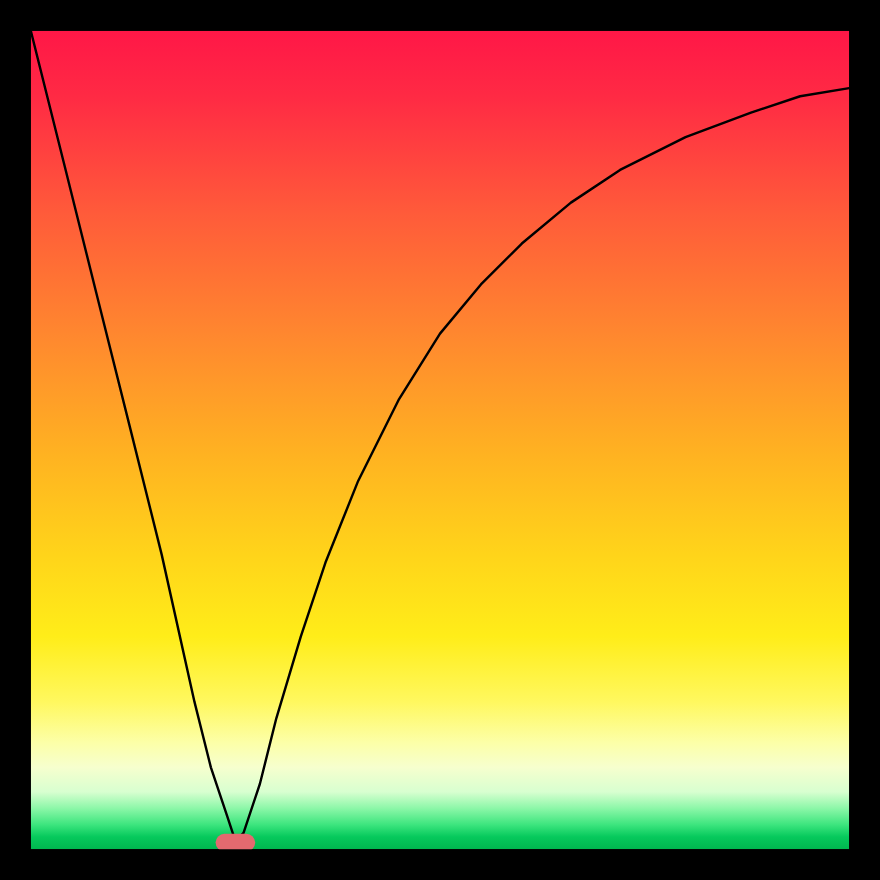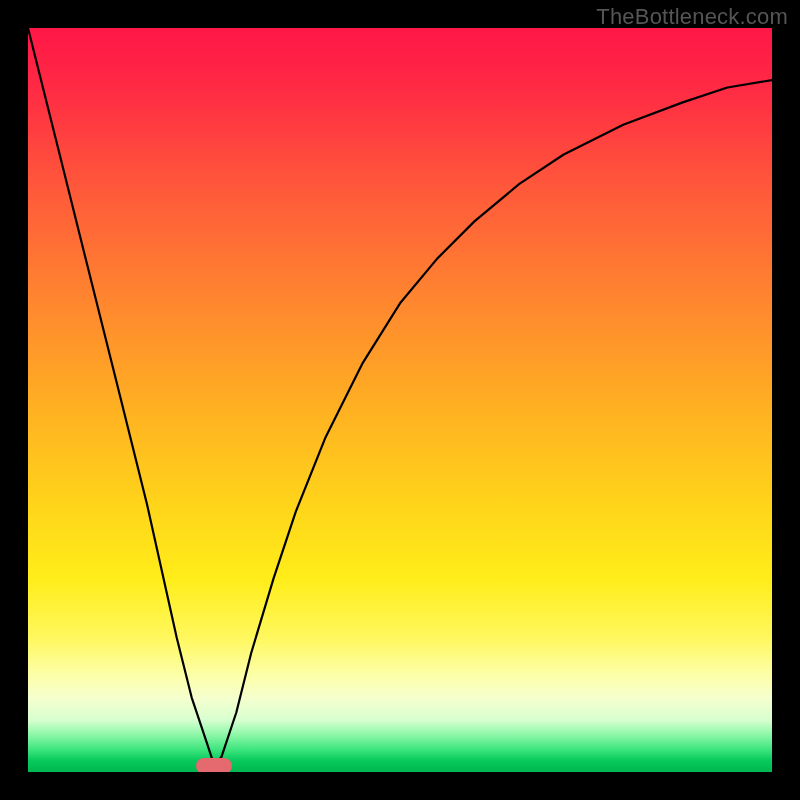--- a/index.html
+++ b/index.html
@@ -79,14 +79,13 @@
   <div class="plot-area">
     <div class="gradient-bg"></div>
 
     <svg class="curve" viewBox="0 0 744 744" preserveAspectRatio="none">
       <path id="curve-path" d="M0.0 0.0 L29.8 119.0 L59.5 238.1 L89.3 357.1 L119.0 476.2 L148.8 610.1 L163.7 669.6 L178.6 714.2 L186.0 736.6 L193.4 729.1 L208.3 684.5 L223.2 625.0 L245.5 550.6 L267.8 483.6 L297.6 409.2 L334.8 334.8 L372.0 275.3 L409.2 230.6 L446.4 193.4 L491.0 156.2 L535.7 126.5 L595.2 96.7 L654.7 74.4 L699.4 59.5 L744.0 52.1" fill="none" stroke="#000" stroke-width="2.2" stroke-linejoin="round" stroke-linecap="round"></path>
     </svg>
 
     <div id="min-marker" class="marker" style="left: 186px; top: 738px; background: rgb(228, 106, 111);"></div>
   </div>
 
-  <div class="attribution">TheBottleneck.com</div>
 </div>
 
 </body></html>

